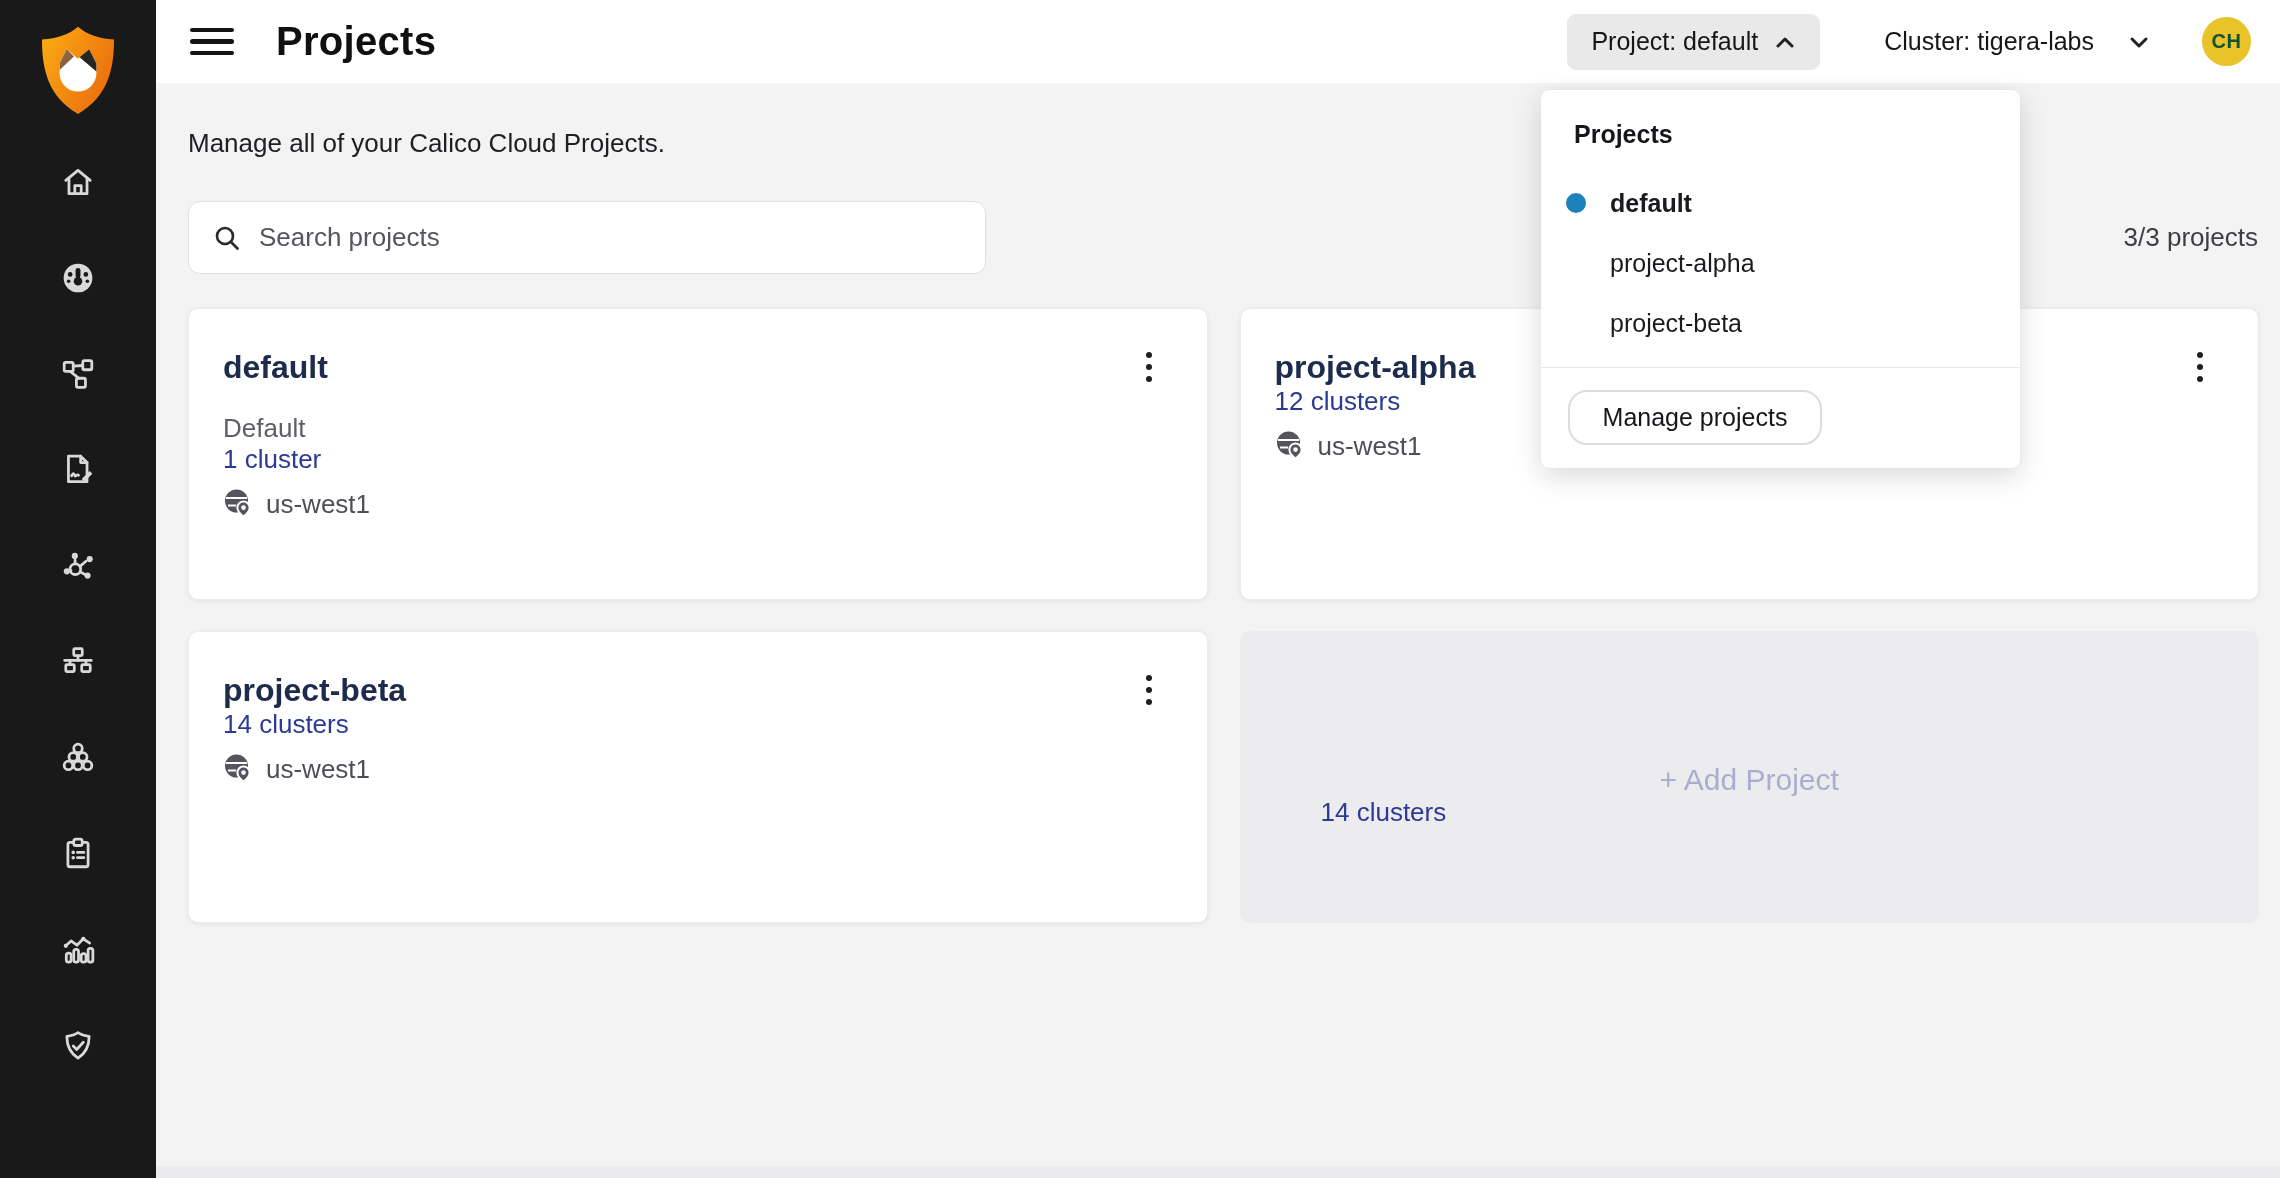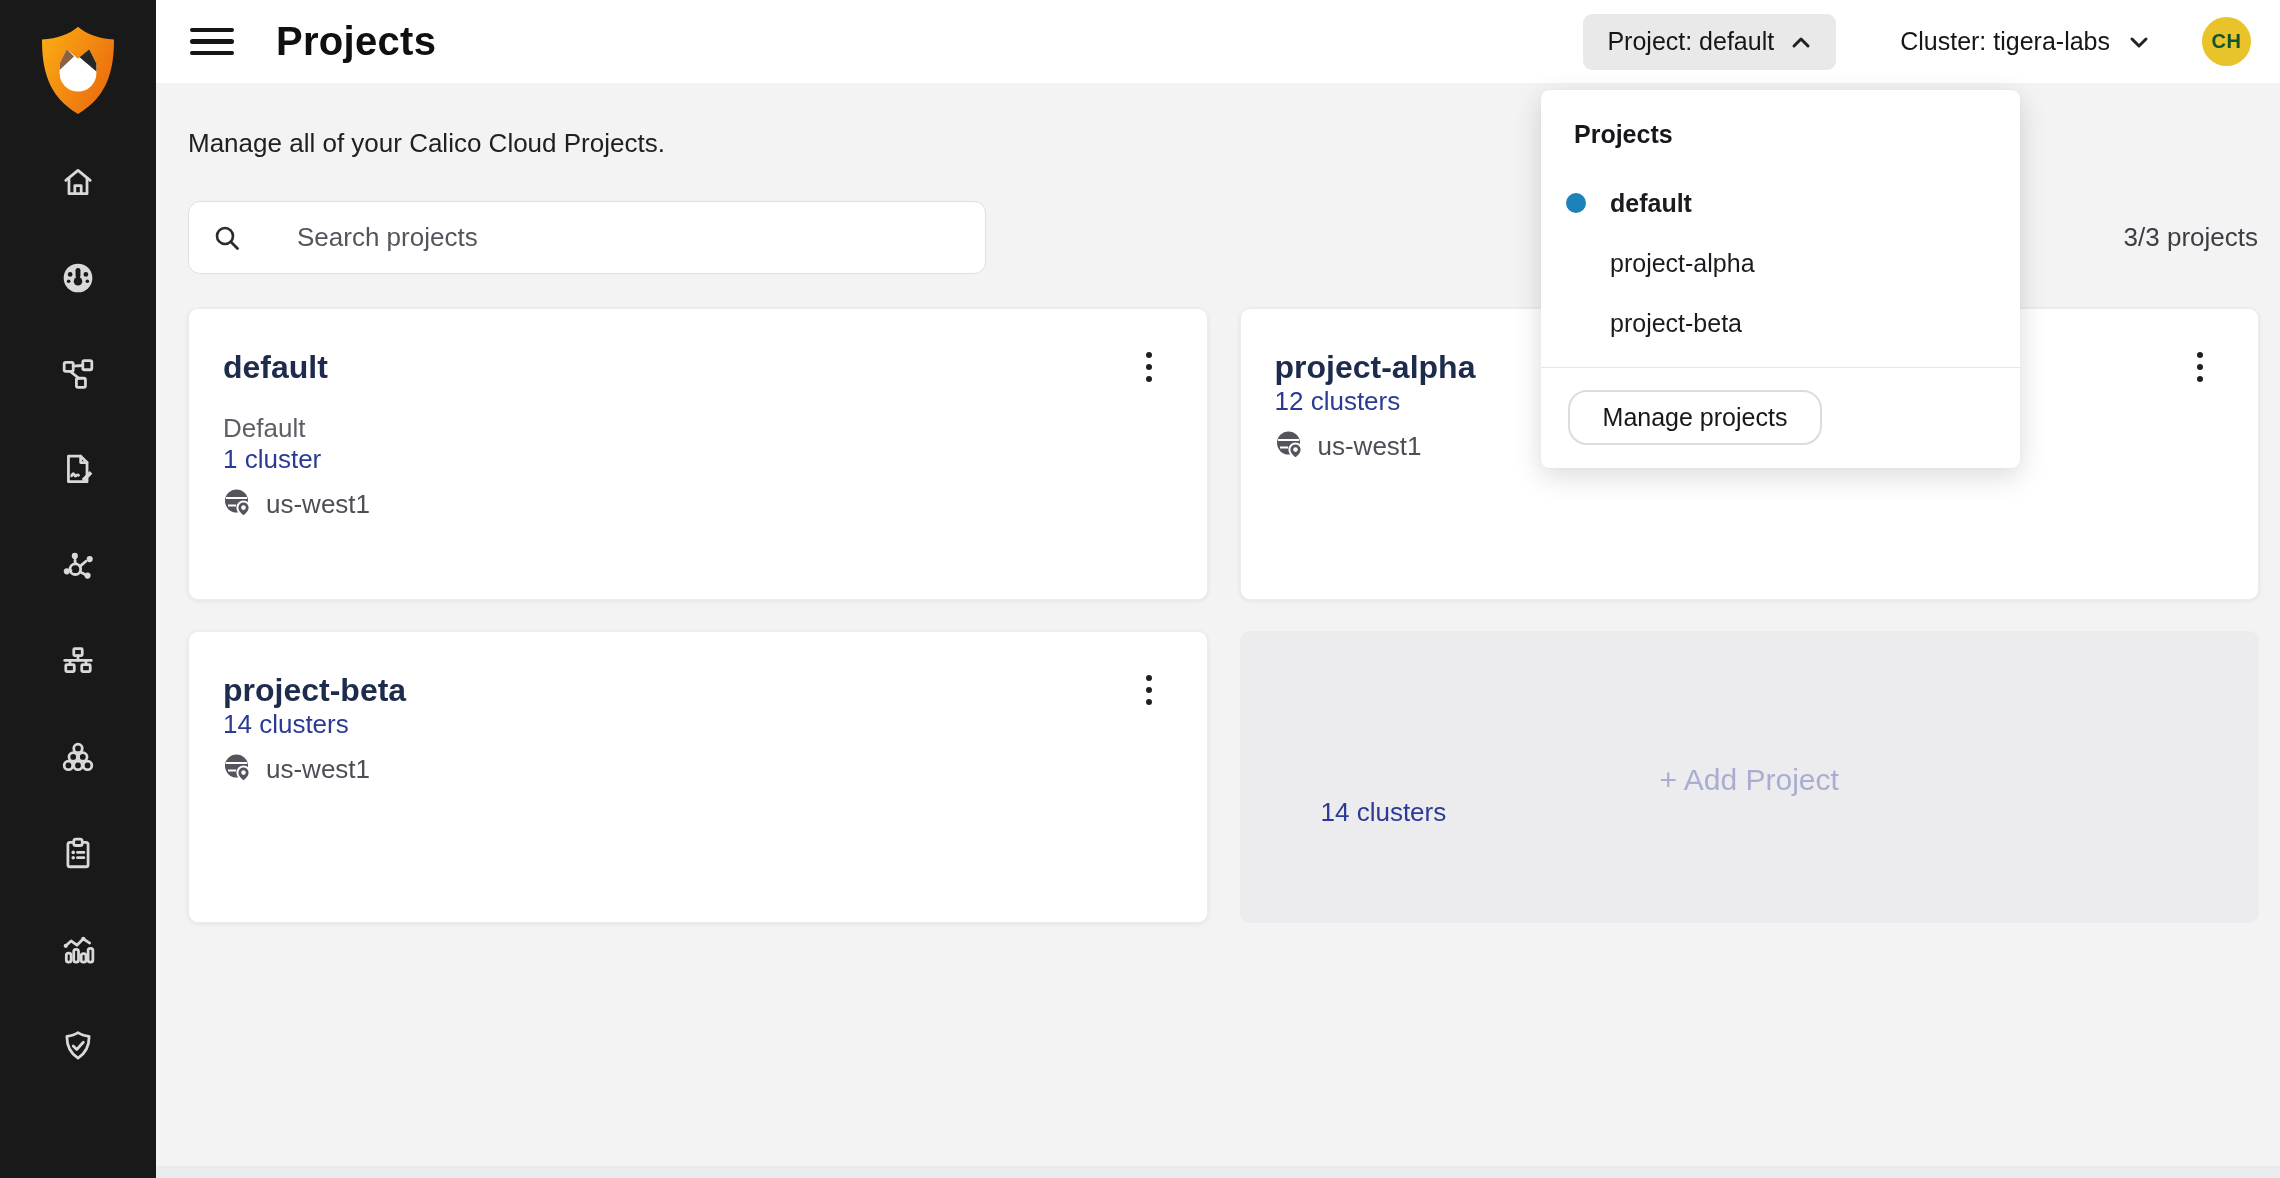--- a/index.html
+++ b/index.html
@@ -20,31 +20,31 @@
   
   .header { position:absolute; left:156px; top:0; width:2124px; height:83px;
     background:#ffffff; display:flex; align-items:center; z-index:20; }
   .hamburger { margin-left:34px; width:46px; height:34px; display:flex; flex-direction:column;
     justify-content:center; gap:7px; cursor:pointer; }
   .hamburger span { display:block; width:44px; height:4.5px; border-radius:3px; background:#141414; }
   .page-title { margin-left:40px; font-size:40px; font-weight:700; color:#101012; letter-spacing:0.3px; }
   .header-right { margin-left:auto; display:flex; align-items:center; }
   .project-btn { height:56px; background:#e9e9e9; border-radius:9px; display:flex; align-items:center;
     padding:0 24px; gap:16px; font-size:25px; color:#161616; cursor:pointer; }
-  .cluster-btn { margin-left:64px; display:flex; align-items:center; gap:18px; font-size:25px;
+  .cluster-btn { margin-left:64px; display:flex; align-items:center; gap:34px; font-size:25px;
     color:#161616; cursor:pointer; }
   .avatar { margin-left:52px; margin-right:29px; width:49px; height:49px; border-radius:50%;
     background:#e9c32a; color:#14532d; display:flex; align-items:center; justify-content:center;
     font-size:20px; font-weight:700; cursor:pointer; letter-spacing:0.5px; }
   
   .main { position:absolute; left:156px; top:83px; width:2124px; height:1095px; }
   .description { margin:45px 0 0 32px; font-size:26px; color:#202024; }
   .search-row { margin:42px 22px 0 32px; display:flex; align-items:center; }
   .search-box { width:798px; height:73px; background:#ffffff; border:1px solid #e0e0e4;
-    border-radius:12px; display:flex; align-items:center; padding:0 24px;gap:38px; }
+    border-radius:12px; display:flex; align-items:center; padding:0 24px; }
   .search-box input { border:none; outline:none; font-size:26px; color:#333; margin-left:18px;
     flex:1; background:transparent; font-family:inherit; }
   .search-box input::placeholder { color:#55555d; }
   .projects-count { margin-left:auto; font-size:26px; color:#3d3d44; }
   .cards-grid { margin:34px 21px 0 32px; display:grid; grid-template-columns:1fr 1fr; gap:31px 32px; }
   .card { background:#ffffff; border-radius:10px; box-shadow:0 1px 4px rgba(20,20,40,0.08);
     border:1px solid #ececf0; position:relative; height:292px; padding:40px 0 0 34px; }
   .card-title { font-size:32px; font-weight:700; color:#1d2b4c; }
   .card-desc { margin-top:27px; font-size:26px; color:#5e5e66; }
   .card-link-row { }

